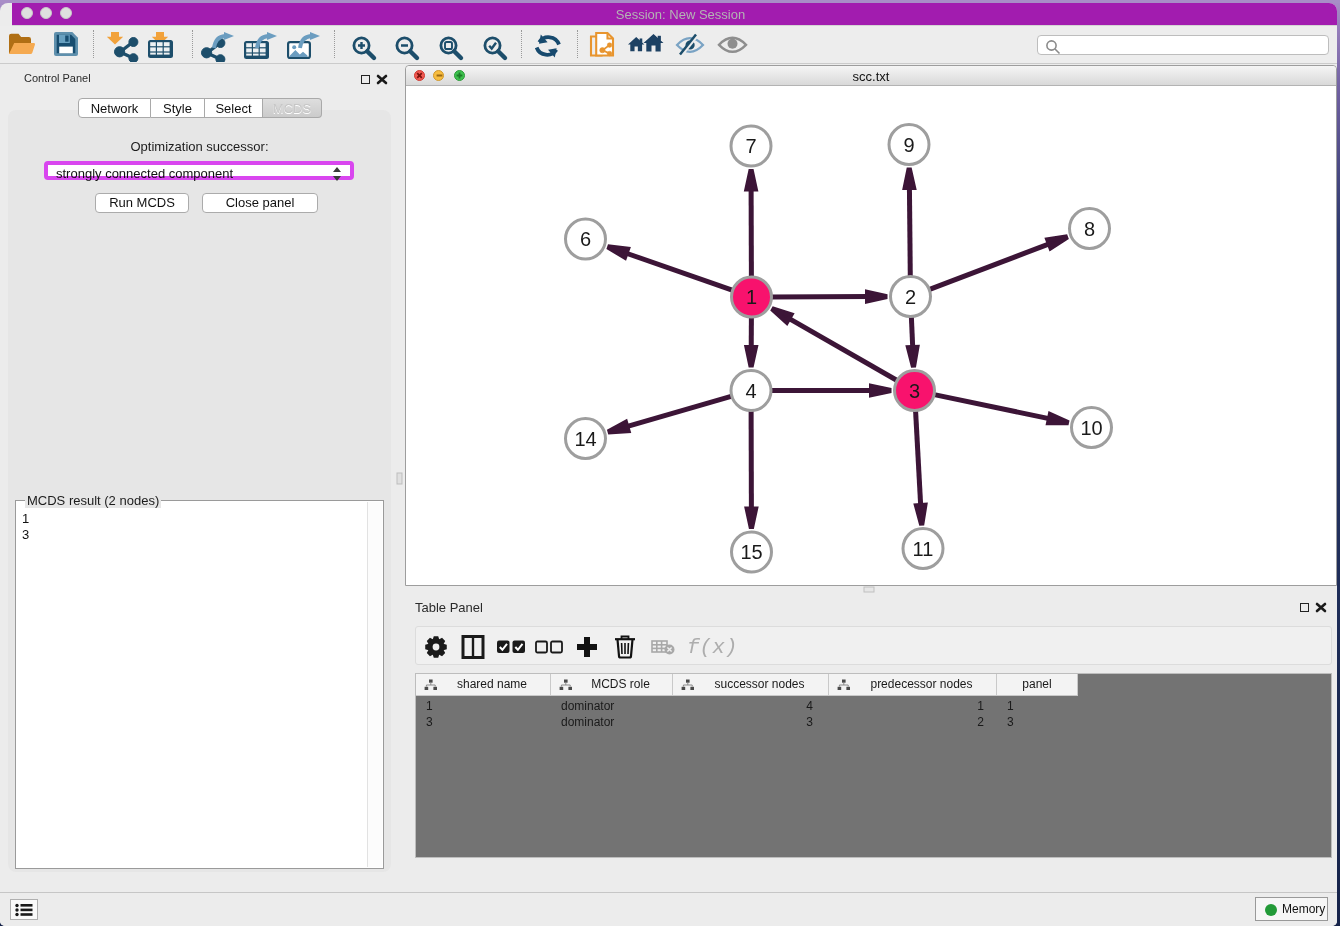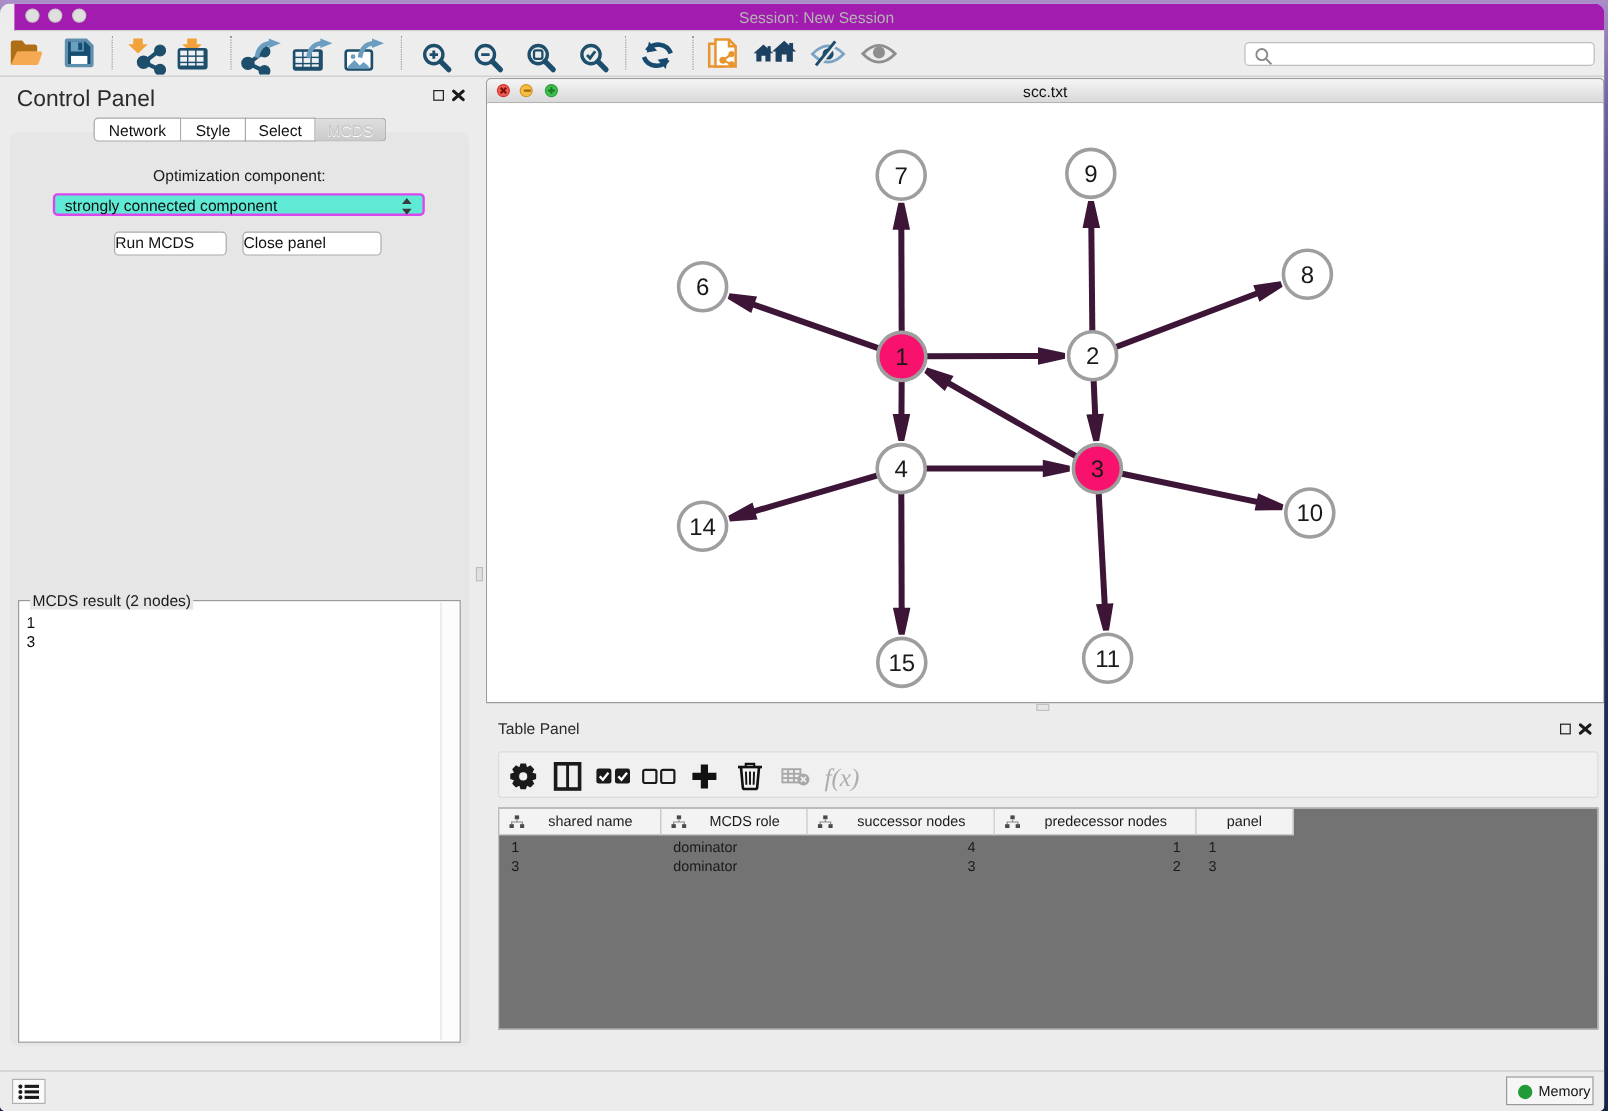--- a/index.html
+++ b/index.html
@@ -4,32 +4,32 @@
 html,body{width:1340px;height:926px;overflow:hidden}
 body{font-family:"Liberation Sans",sans-serif;background:#ececec;position:relative;-webkit-font-smoothing:antialiased}
 #desktop{position:absolute;left:0;top:0;width:1340px;height:926px;background:linear-gradient(180deg,#a88dc7 0%,#7b6aa8 8%,#2e3a6e 20%,#1c2b55 60%,#16234a 100%)}
 #win{position:absolute;left:0;top:3px;width:1337px;height:923px;background:#ececec;border-radius:8px 8px 5px 5px;overflow:hidden}
 #titlebar{position:absolute;left:12px;top:0;width:100%;height:23px;background:#a21caf;border-bottom:1px solid #d4d4d4}
 .tl{position:absolute;top:4px;width:12px;height:12px;border-radius:50%;background:#dfdfdf;border:1px solid #c8c8c8}
 #title{position:absolute;left:0;top:4px;width:100%;text-align:center;font-size:13px;color:#b4b4b4}
 #toolbar{position:absolute;left:0;top:23px;width:100%;height:38px;background:#ededed;border-bottom:1px solid #cbcbcb}
 .tsep{position:absolute;top:27px;height:28px;width:0;border-left:1px dotted #9a9a9a}
 #search{position:absolute;left:1037px;top:32px;width:292px;height:20px;background:#fff;border:1px solid #bdbdbd;border-radius:4px}
-#cp-title{position:absolute;left:14px;top:69px;font-size:19px;color:#2b2b2b}
+#cp-title{position:absolute;left:24px;top:69px;font-size:11px;color:#2b2b2b}
 #tp-title{position:absolute;left:415px;top:597px;font-size:13px;color:#2b2b2b}
 .floatic{position:absolute;width:9px;height:9px;border:1.5px solid #222;background:transparent}
 .tabsrow{position:absolute;height:20px;display:flex}
 .tab{height:20px;line-height:19px;font-size:13px;color:#111;background:#fff;border:1px solid #a9a9a9;border-left:none;text-align:center;white-space:nowrap;overflow:hidden;box-sizing:border-box}
 .tab.first{border-left:1px solid #a9a9a9;border-radius:4px 0 0 4px}
 .tab.last{border-radius:0 4px 4px 0}
 .tab.gray{background:linear-gradient(180deg,#dedede,#cbcbcb);color:#c6c6c6;text-shadow:0 1px 0 #fff}
 #cp-body{position:absolute;left:8px;top:107px;width:383px;height:762px;background:#e6e6e6;border-radius:8px}
 #opt-label{position:absolute;left:0;top:136px;width:399px;text-align:center;font-size:13px;color:#1c1c1c}
-#combo{position:absolute;left:44px;top:158px;width:310px;height:19px;background:#5eead4;border:2px solid #d946ef;border-radius:4px;font-size:13px;color:#111;line-height:17px;padding-left:8px}
-.btn{position:absolute;height:20px;background:#fff;border:1px solid #ababab;border-radius:4px;font-size:13px;color:#111;text-align:left;line-height:18px}
+#combo{position:absolute;left:44px;top:158px;width:310px;height:19px;background:#ffffff;border:4px solid #d946ef;border-radius:4px;font-size:13px;color:#111;line-height:17px;padding-left:8px}
+.btn{position:absolute;height:20px;background:#fff;border:1px solid #ababab;border-radius:4px;font-size:13px;color:#111;text-align:center;line-height:18px}
 #fieldset{position:absolute;left:15px;top:497px;width:369px;height:369px;border:1px solid #9a9a9a;background:#fff}
 #legend{position:absolute;left:25px;top:490px;background:#e6e6e6;padding:0 2px;font-size:13px;color:#1c1c1c}
 #mcds-txt{position:absolute;left:22px;top:508px;font-size:13px;color:#111;line-height:16px}
 #sbv{position:absolute;left:367px;top:499px;width:15px;height:365px;background:#fcfcfc;border-left:1px solid #e2e2e2}
 #netwin{position:absolute;left:405px;top:62px;width:932px;height:521px;border:1px solid #9d9d9d;border-radius:4px 4px 0 0;background:#fff}
 #nettitle{position:absolute;left:0;top:0;width:100%;height:20px;background:linear-gradient(180deg,#f5f5f5,#d9d9d9);border-bottom:1px solid #b3b3b3;border-radius:4px 4px 0 0}
 #nettitle .txt{position:absolute;width:100%;text-align:center;top:3px;font-size:13px;color:#111}
 .mac{position:absolute;top:4px;width:11px;height:11px;border-radius:50%}
 #canvas{position:absolute;left:0;top:21px;width:930px;height:498px;background:#fff}
 #tablepanel{position:absolute;left:405px;top:589px;width:932px;height:299px}
@@ -239,21 +239,21 @@
 <svg style="position:absolute;left:376px;top:71px" width="12" height="11">
       <path d="M2 2 L10 9 M10 2 L2 9" stroke="#1a1a1a" stroke-width="2.6" stroke-linecap="round"></path>
     </svg>
 <div id="cp-body"></div>
 <div class="tabsrow" style="left:78px;top:95px">
 <div class="tab first" style="width:73px">Network</div>
 <div class="tab" style="width:54px">Style</div>
 <div class="tab" style="width:58px">Select</div>
 <div class="tab last gray" style="width:59px">MCDS</div>
 </div>
-<div id="opt-label">Optimization component:</div>
+<div id="opt-label">Optimization successor:</div>
 <div id="combo">strongly connected component
 <svg style="position:absolute;right:8px;top:2px" width="10" height="14">
         <path d="M5 0 L9 5 H1 z M5 14 L1 9 H9 z" fill="#3a3a3a"></path>
       </svg>
 </div>
 <div class="btn" style="left:95px;top:190px;width:94px">Run MCDS</div>
 <div class="btn" style="left:202px;top:190px;width:116px">Close panel</div>
 <div id="fieldset"></div>
 <div id="sbv"></div>
 <div id="legend">MCDS result (2 nodes)</div>
@@ -380,21 +380,21 @@
             <rect x="-11" y="-6" width="15" height="11"></rect>
             <line x1="-11" y1="-2.2" x2="4" y2="-2.2"></line>
             <line x1="-11" y1="1.4" x2="4" y2="1.4"></line>
             <line x1="-6.2" y1="-6" x2="-6.2" y2="5"></line>
             <line x1="-1.4" y1="-6" x2="-1.4" y2="5"></line>
           </g>
           <circle cx="6.5" cy="2.5" r="5" fill="#a8a8a8"></circle>
           <path d="M4.4 0.4 l4.2 4.2 M8.6 0.4 l-4.2 4.2" stroke="#f0f0f0" stroke-width="1.4"></path>
         </g>
       </svg>
-<div style="position:absolute;left:282px;top:44px;width:60px;font-size:21px;color:#adadad;font-family:Liberation Serif, serif;font-style:italic">f(x)</div>
+<div style="position:absolute;left:282px;top:44px;width:60px;font-size:21px;color:#adadad;font-family:Liberation Mono, monospace;font-style:italic">f(x)</div>
 <div id="tbl">
         <div class="hcell" style="left:0px;width:135px;padding-left:18px">shared name</div>
         <svg class="hico" style="top:5px;left:8px" width="13" height="12">
           <g fill="#4a4a4a">
             <rect x="5" y="0.5" width="3.6" height="3.2"></rect>
             <rect x="0.6" y="7.8" width="3.6" height="3.2"></rect>
             <rect x="9.4" y="7.8" width="3.6" height="3.2"></rect>
           </g>
           <g stroke="#8a8a8a" fill="none" stroke-width="1">
             <path d="M6.8 4 v2 M2.4 7.6 v-1.6 h8.8 v1.6"></path>

